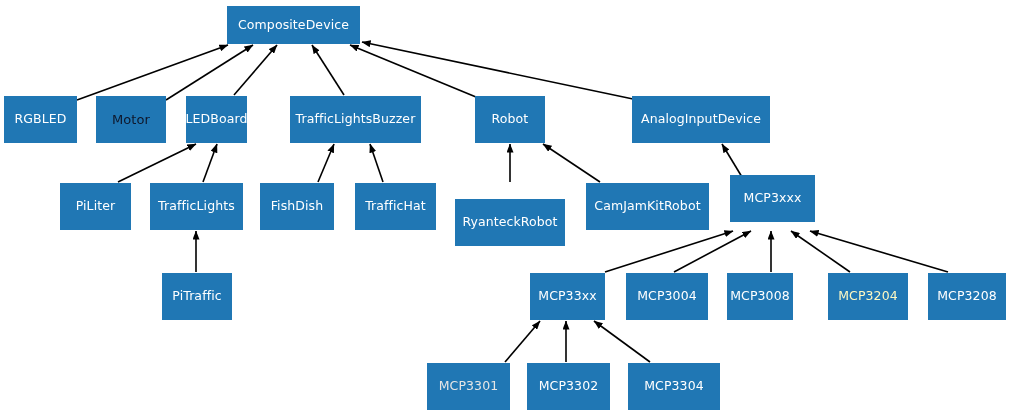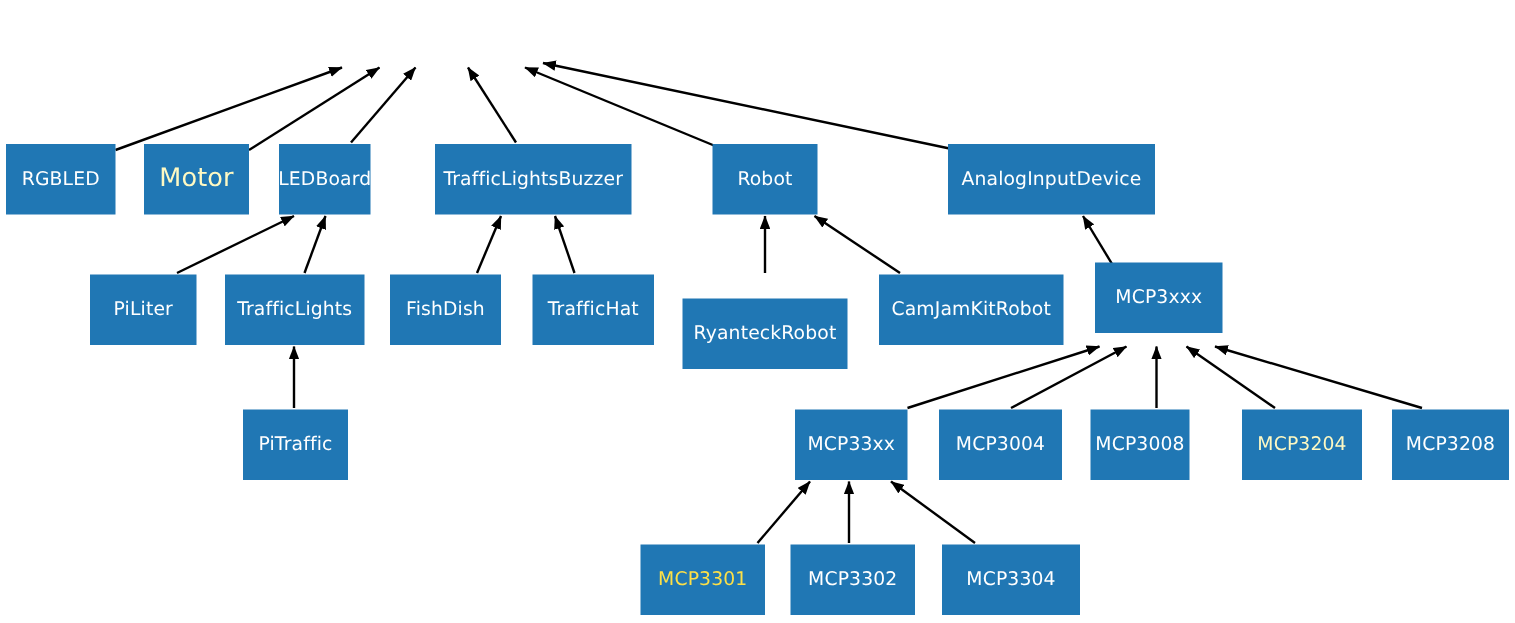--- a/index.html
+++ b/index.html
@@ -80,24 +80,27 @@
         <line x1="771" y1="272" x2="771" y2="231" stroke="#000000" stroke-width="1.6" marker-end="url(#arrowhead)"></line>
         <line x1="850" y1="272" x2="791" y2="231" stroke="#000000" stroke-width="1.6" marker-end="url(#arrowhead)"></line>
         <line x1="948" y1="272" x2="810" y2="231" stroke="#000000" stroke-width="1.6" marker-end="url(#arrowhead)"></line>
         <line x1="505" y1="362" x2="540" y2="321" stroke="#000000" stroke-width="1.6" marker-end="url(#arrowhead)"></line>
         <line x1="566" y1="362" x2="566" y2="321" stroke="#000000" stroke-width="1.6" marker-end="url(#arrowhead)"></line>
         <line x1="650" y1="362" x2="594" y2="321" stroke="#000000" stroke-width="1.6" marker-end="url(#arrowhead)"></line>
       </g>
   </svg>
 
   <div id="node-layer">
+      <div class="node" style="left: 227px; top: 6px; width: 133px; height: 38px; background: rgb(32, 119, 180); color: rgb(255, 255, 255); font-size: 12.5px;">
+        <span class="node-label">CompositeDevice</span>
+      </div>
       <div class="node" style="left: 4px; top: 96px; width: 73px; height: 47px; background: rgb(32, 119, 180); color: rgb(255, 255, 255); font-size: 12.5px;">
         <span class="node-label">RGBLED</span>
       </div>
-      <div class="node" style="left: 96px; top: 96px; width: 70px; height: 47px; background: rgb(32, 119, 180); color: #fef9c3; font-size: 17px;">
+      <div class="node" style="left: 96px; top: 96px; width: 70px; height: 47px; background: rgb(32, 119, 180); color: #0f172a; font-size: 13px;">
         <span class="node-label">Motor</span>
       </div>
       <div class="node" style="left: 186px; top: 96px; width: 61px; height: 47px; background: rgb(32, 119, 180); color: rgb(255, 255, 255); font-size: 12.5px;">
         <span class="node-label">LEDBoard</span>
       </div>
       <div class="node" style="left: 290px; top: 96px; width: 131px; height: 47px; background: rgb(32, 119, 180); color: rgb(255, 255, 255); font-size: 12.5px;">
         <span class="node-label">TrafficLightsBuzzer</span>
       </div>
       <div class="node" style="left: 475px; top: 96px; width: 70px; height: 47px; background: rgb(32, 119, 180); color: rgb(255, 255, 255); font-size: 12.5px;">
         <span class="node-label">Robot</span>
@@ -137,21 +140,21 @@
       </div>
       <div class="node" style="left: 727px; top: 273px; width: 66px; height: 47px; background: rgb(32, 119, 180); color: rgb(255, 255, 255); font-size: 12.5px;">
         <span class="node-label">MCP3008</span>
       </div>
       <div class="node" style="left: 828px; top: 273px; width: 80px; height: 47px; background: rgb(32, 119, 180); color: #fef9c3; font-size: 12.5px;">
         <span class="node-label">MCP3204</span>
       </div>
       <div class="node" style="left: 928px; top: 273px; width: 78px; height: 47px; background: rgb(32, 119, 180); color: rgb(255, 255, 255); font-size: 12.5px;">
         <span class="node-label">MCP3208</span>
       </div>
-      <div class="node" style="left: 427px; top: 363px; width: 83px; height: 47px; background: rgb(32, 119, 180); color: #fde047; font-size: 12.5px; justify-content: center;">
+      <div class="node" style="left: 427px; top: 363px; width: 83px; height: 47px; background: rgb(32, 119, 180); color: #e5e5e5; font-size: 12.5px; justify-content: center;">
         <span class="node-label">MCP3301</span>
       </div>
       <div class="node" style="left: 527px; top: 363px; width: 83px; height: 47px; background: rgb(32, 119, 180); color: rgb(255, 255, 255); font-size: 12.5px;">
         <span class="node-label">MCP3302</span>
       </div>
       <div class="node" style="left: 628px; top: 363px; width: 92px; height: 47px; background: rgb(32, 119, 180); color: rgb(255, 255, 255); font-size: 12.5px;">
         <span class="node-label">MCP3304</span>
       </div>
     </div>
 

